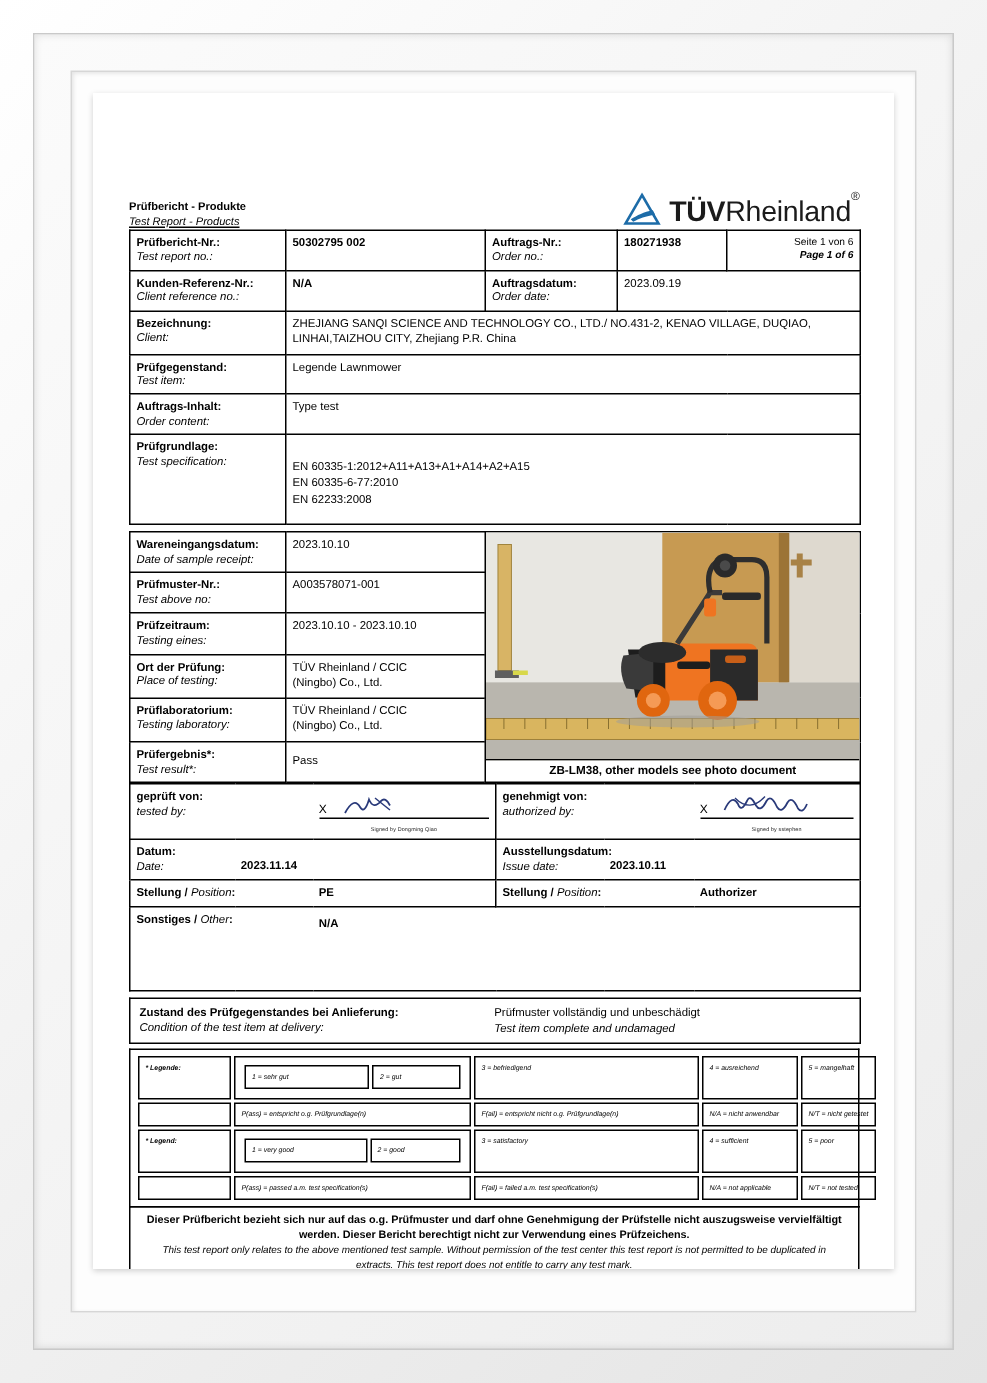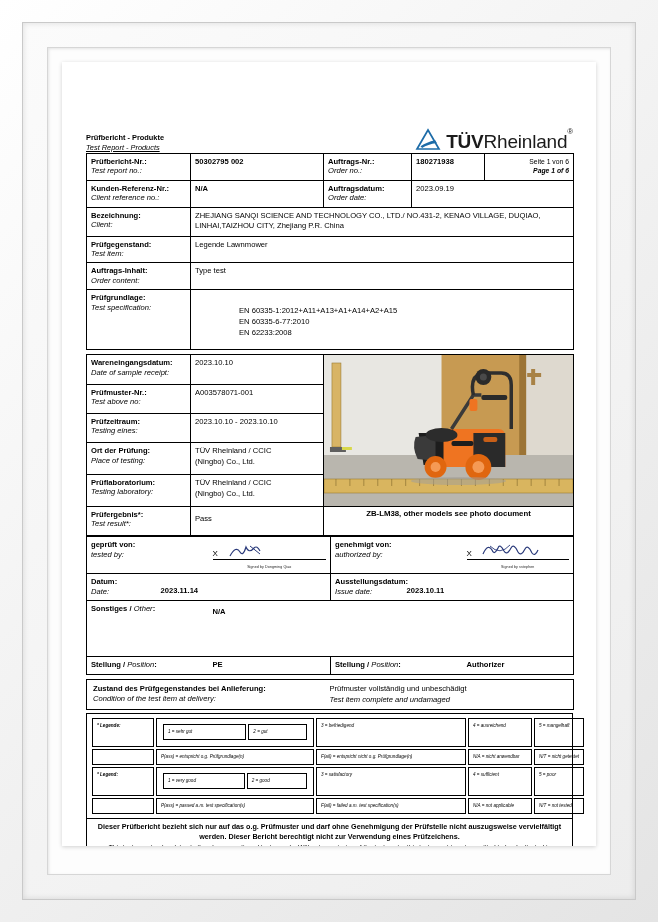--- a/index.html
+++ b/index.html
@@ -50,26 +50,26 @@
   
   table.t{border-collapse:collapse;width:100%;table-layout:fixed;}
   table.t td{border:1px solid #000;vertical-align:top;padding:3px 4px 4px 4px;}
   .lbl{font-size:7.6px;font-weight:bold;color:#000;line-height:9.4px;white-space:nowrap;}
   .lbl i{font-weight:normal;font-style:italic;}
   .sub{font-size:7.6px;font-style:italic;color:#000;line-height:9.4px;white-space:nowrap;}
   .val{font-size:7.6px;font-weight:bold;color:#000;line-height:10px;}
   .valn{font-size:7.6px;font-weight:normal;color:#000;line-height:10.5px;}
   .pg{font-size:6.8px;text-align:right;line-height:9px;}
   .pg i{font-style:italic;font-weight:bold;}
-  .spec{font-size:7.6px;line-height:11px;color:#000;margin-left:44px;}
+  .spec{font-size:7.6px;line-height:11px;color:#000;}
 
   
   .photo-cell{padding:0 !important;border:1px solid #000;}
   .photo-wrap{position:relative;width:100%;height:152px;overflow:hidden;background:#cfcfc9;}
-  .cap{font-size:7.8px;font-weight:bold;text-align:center;padding:2px 0 16px;line-height:10px;}
+  .cap{font-size:7.8px;font-weight:bold;text-align:center;padding:2px 0 2px;line-height:10px;}
 
   
   .sigline{border-bottom:1px solid #000;height:15px;position:relative;}
   .xmark{font-size:8px;position:absolute;left:0;bottom:1px;}
   .scribble{position:absolute;left:13px;bottom:0px;}
   .signedby{font-size:3.6px;color:#222;text-align:center;letter-spacing:.1px;margin-top:5px;}
 
   
   .legend td{border:none;padding:0;}
   .lg{font-size:4.6px;font-style:italic;line-height:7px;color:#000;white-space:nowrap;}
@@ -378,40 +378,40 @@
             <div class="lbl">Ausstellungsdatum:</div>
             <div class="sub">Issue date:</div>
           </td>
           <td style="border-left:none;border-right:none;border-bottom:none;padding-top:12px">
             <div class="val">2023.10.11</div>
           </td>
           <td style="border-left:none;border-bottom:none"></td>
         </tr>
 
         <tr>
+          <td colspan="2" style="border-right:none">
+            <div class="lbl"><span>Stellung</span> / <i>Position</i>:</div>
+          </td>
+          <td style="border-left:none">
+            <div class="val">PE</div>
+          </td>
+          <td colspan="2" style="border-right:none">
+            <div class="lbl"><span>Stellung</span> / <i>Position</i>:</div>
+          </td>
+          <td style="border-left:none">
+            <div class="val">Authorizer</div>
+          </td>
+        </tr>
+
+        <tr>
           <td colspan="2" style="border-right:none;height:48px;vertical-align:top">
             <div class="lbl"><span>Sonstiges</span> / <i>Other</i>:</div>
           </td>
           <td colspan="4" style="border-left:none;vertical-align:top;padding-top:6px">
             <div class="val">N/A</div>
-          </td>
-        </tr>
-
-        <tr>
-          <td colspan="2" style="border-right:none">
-            <div class="lbl"><span>Stellung</span> / <i>Position</i>:</div>
-          </td>
-          <td style="border-left:none">
-            <div class="val">PE</div>
-          </td>
-          <td colspan="2" style="border-right:none">
-            <div class="lbl"><span>Stellung</span> / <i>Position</i>:</div>
-          </td>
-          <td style="border-left:none">
-            <div class="val">Authorizer</div>
           </td>
         </tr>
       </tbody>
         </table>
 
       <table class="t" style="margin-top:4px">
         <colgroup>
             <col style="width:243px">
             <col style="width:244px">
           </colgroup>

